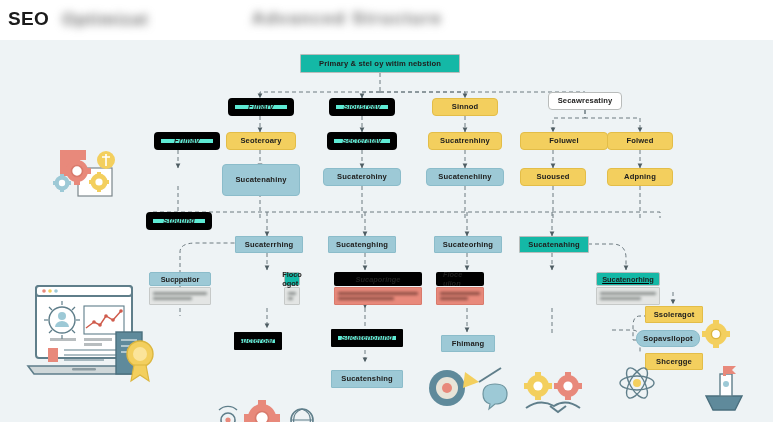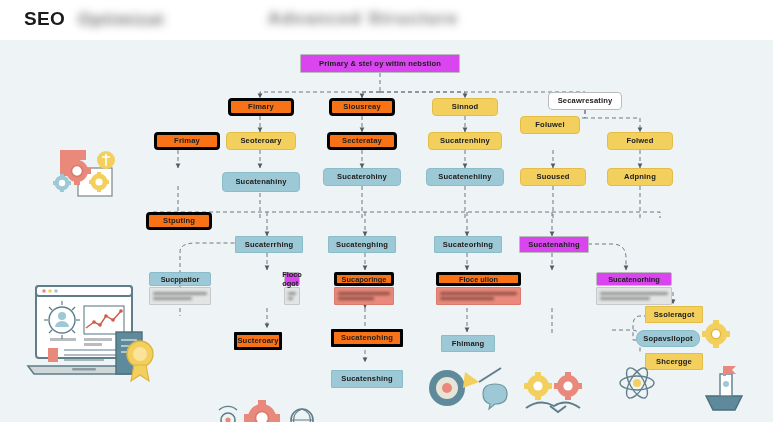--- a/index.html
+++ b/index.html
@@ -5,21 +5,21 @@
   html,body{margin:0;padding:0;}
   body{
     width:773px;height:422px;overflow:hidden;
     background:#ffffff;
     font-family:"Liberation Sans", sans-serif;
     -webkit-font-smoothing:antialiased;
   }
   #stage{position:relative;width:773px;height:422px;}
 
   
-  #header{position:absolute;left:16px;top:0;width:687px;height:40px;background:#fff;}
+  #header{position:absolute;left:0;top:0;width:687px;height:40px;background:#fff;}
   #seo-title{
     position:absolute;left:8px;top:8px;
     font-size:19px;font-weight:bold;color:#1b1b1b;letter-spacing:.3px;
   }
   .blurred{
     position:absolute;
     color:#6f6f6f;font-weight:bold;
     filter:blur(4px);
     white-space:nowrap;
     user-select:none;
@@ -40,24 +40,24 @@
     box-sizing:border-box;
     display:flex;align-items:center;justify-content:center;
     text-align:center;
     font-size:7.6px;font-weight:bold;color:#20201f;
     letter-spacing:.15px;
     line-height:1.05;
     border-radius:4px;
     padding:0 3px;
     overflow:hidden;
   }
-  .salmon{background:#f97316;border:3px solid #000000;}
+  .salmon{background:#5eead4;border:7px solid #000000;font-style:italic;}
   .yellow{background:#f3cf5e;border:1px solid #e3bd48;}
   .blue{background:#9dc9d6;border:1px solid #8bbcca;}
-  .gray{background:#d946ef;border:1px solid #b9bcbb;}
+  .gray{background:#14b8a6;border:1px solid #b9bcbb;}
   .white{background:#ffffff;border:1px solid #b9bcbb;}
   .sq{border-radius:1px;}
 
   
   .card{position:absolute;box-sizing:border-box;}
   .card-head{
     box-sizing:border-box;
     height:14px;display:flex;align-items:center;justify-content:center;
     font-size:7.4px;font-weight:bold;color:#20201f;
     border-radius:2px;
@@ -168,25 +168,25 @@
 
     <div class="node salmon" style="left:228px;top:58px;width:66px;height:18px;">Fimary</div>
     <div class="node salmon" style="left:329px;top:58px;width:66px;height:18px;">Siousreay</div>
     <div class="node yellow" style="left:432px;top:58px;width:66px;height:18px;">Sinnod</div>
     <div class="node white" style="left:548px;top:52px;width:74px;height:18px;">Secawresatiny</div>
 
     <div class="node salmon" style="left:154px;top:92px;width:66px;height:18px;">Frimay</div>
     <div class="node yellow" style="left:226px;top:92px;width:70px;height:18px;">Seoteroary</div>
     <div class="node salmon" style="left:327px;top:92px;width:70px;height:18px;">Secteratay</div>
     <div class="node yellow" style="left:428px;top:92px;width:74px;height:18px;">Sucatrenhiny</div>
-    <div class="node yellow" style="left:520px;top:76px;width:60px;height:18px;">Foluwel</div>
+    <div class="node yellow" style="left:520px;top:92px;width:88px;height:18px;">Foluwel</div>
     <div class="node yellow" style="left:607px;top:92px;width:66px;height:18px;">Folwed</div>
 
     <div class="node salmon" style="left:146px;top:128px;width:66px;height:18px;margin-top:44px;">Stputing</div>
-    <div class="node blue" style="left:222px;top:132px;width:78px;height:20px;">Sucatenahiny</div>
+    <div class="node blue" style="left:222px;top:124px;width:78px;height:32px;">Sucatenahiny</div>
     <div class="node blue" style="left:323px;top:128px;width:78px;height:18px;">Sucaterohiny</div>
     <div class="node blue" style="left:426px;top:128px;width:78px;height:18px;">Sucatenehiiny</div>
     <div class="node yellow" style="left:520px;top:128px;width:66px;height:18px;">Suoused</div>
     <div class="node yellow" style="left:607px;top:128px;width:66px;height:18px;">Adpning</div>
 
     <div class="node blue sq" style="left:235px;top:196px;width:68px;height:17px;">Sucaterrhing</div>
     <div class="node blue sq" style="left:328px;top:196px;width:68px;height:17px;">Sucatenghing</div>
     <div class="node blue sq" style="left:434px;top:196px;width:68px;height:17px;">Sucateorhing</div>
     <div class="node gray sq" style="left:519px;top:196px;width:70px;height:17px;">Sucatenahing</div>
 
@@ -197,35 +197,35 @@
           <span class="bline" style="width:72%"></span>
       </div>
     </div>
     <div class="card" style="left:236px;top:232px;width:64px;padding-left:48px;">
       <div class="card-head gray">Floco ogot</div>
       <div class="card-body body-gray">
         <span class="bline" style="width:100%"></span>
           <span class="bline" style="width:68%"></span>
       </div>
     </div>
-    <div class="card" style="left:334px;top:232px;width:60px;">
+    <div class="card" style="left:334px;top:232px;width:88px;">
       <div class="card-head salmon">Sucaporinge</div>
       <div class="card-body body-salmon">
         <span class="bline" style="width:100%"></span>
           <span class="bline" style="width:70%"></span>
       </div>
     </div>
-    <div class="card" style="left:436px;top:232px;width:85px;">
+    <div class="card" style="left:436px;top:232px;width:48px;">
       <div class="card-head salmon">Floce ulion</div>
       <div class="card-body body-salmon">
         <span class="bline" style="width:100%"></span>
           <span class="bline" style="width:70%"></span>
       </div>
     </div>
-    <div class="card" style="left:596px;top:232px;width:76px;">
+    <div class="card" style="left:596px;top:232px;width:64px;text-decoration:underline;">
       <div class="card-head gray">Sucatenorhing</div>
       <div class="card-body body-gray">
         <span class="bline" style="width:100%"></span>
           <span class="bline" style="width:74%"></span>
       </div>
     </div>
 
     <div class="node salmon sq" style="left:234px;top:292px;width:48px;height:18px;">Sucteroary</div>
     <div class="node salmon sq" style="left:331px;top:289px;width:72px;height:18px;">Sucatenohing</div>
     <div class="node blue sq" style="left:331px;top:330px;width:72px;height:18px;">Sucatenshing</div>

